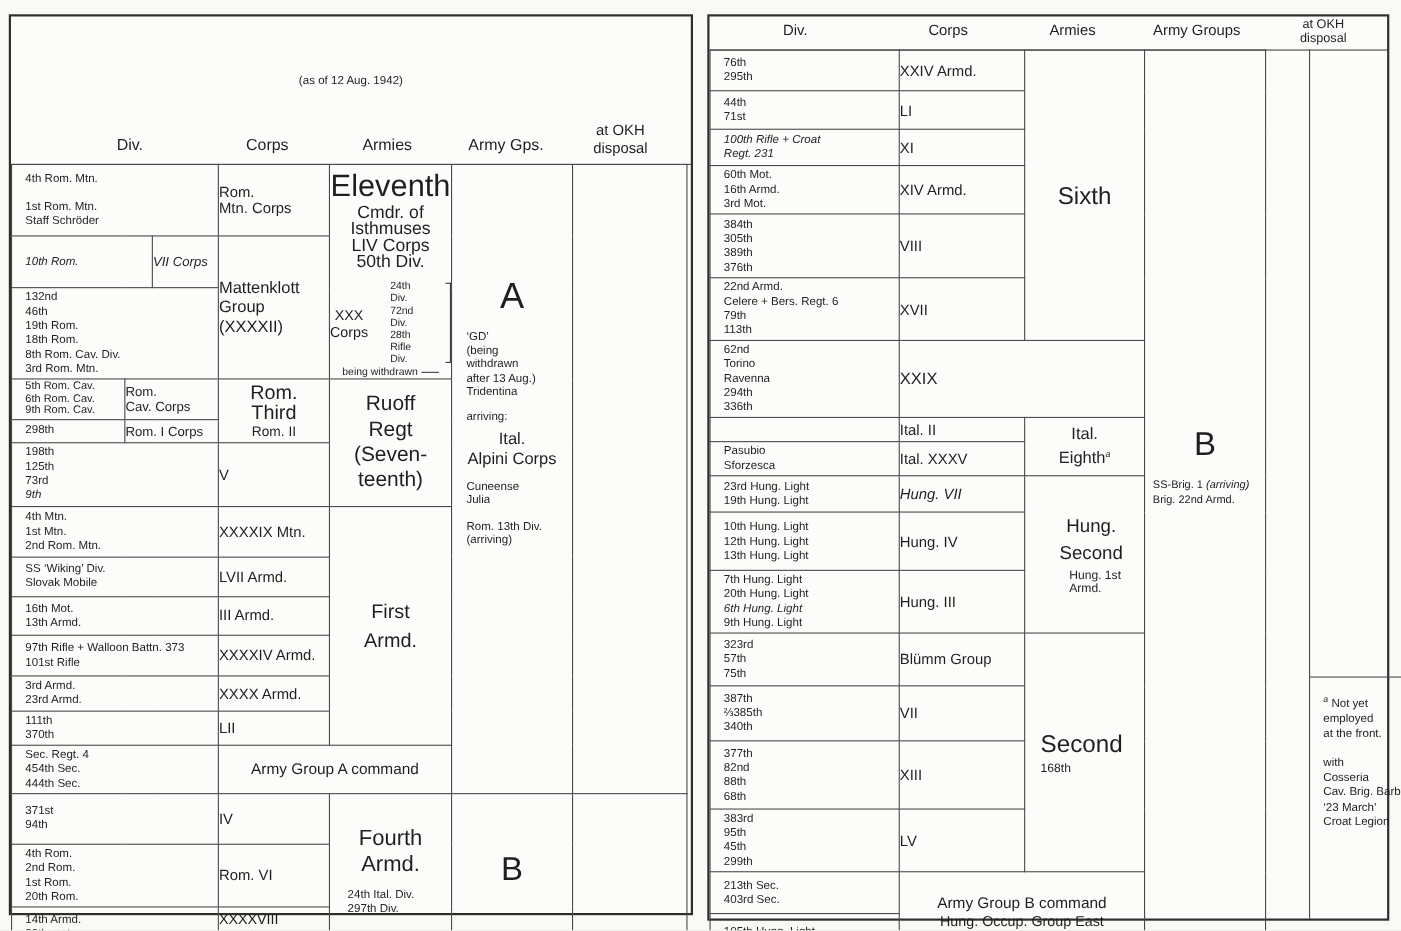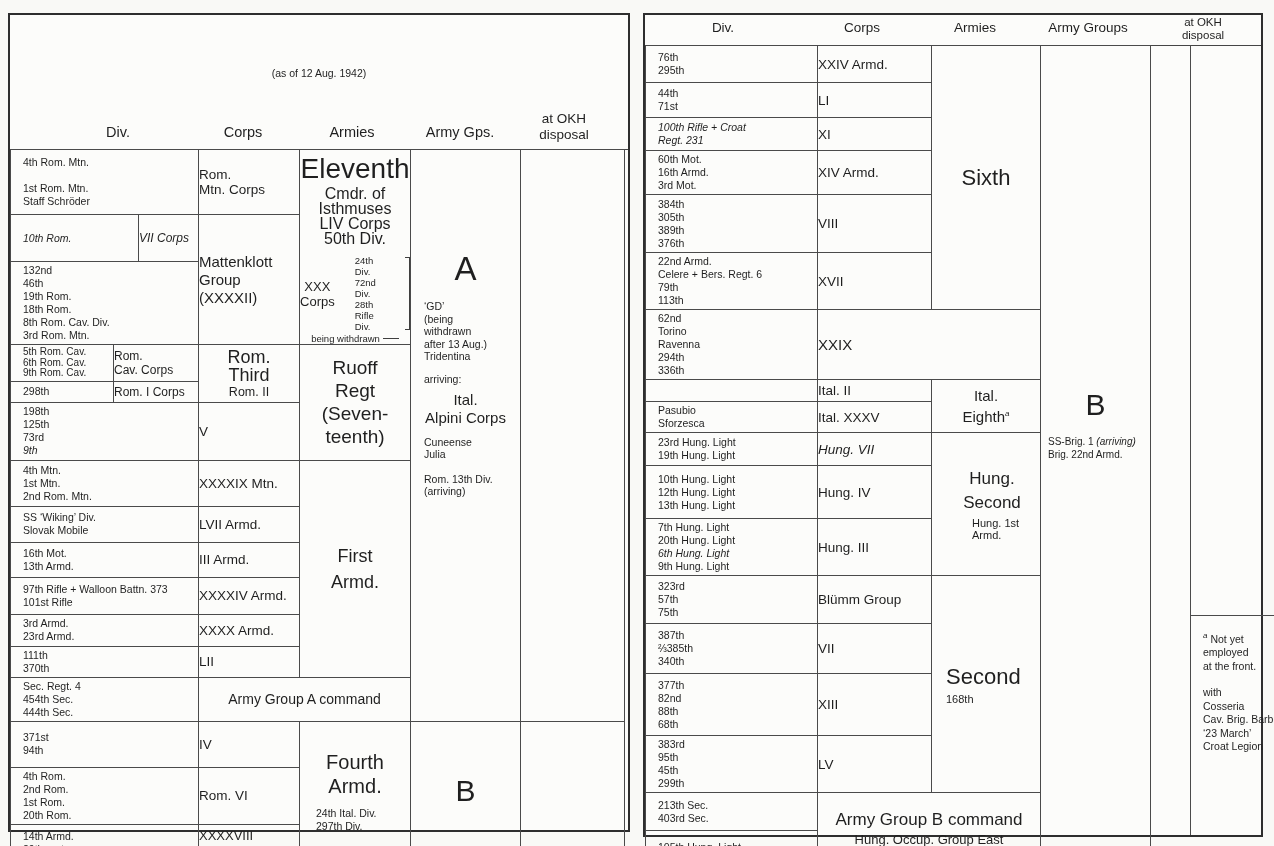--- a/index.html
+++ b/index.html
@@ -58,21 +58,21 @@
   .hungsec{vertical-align:middle;text-align:left;padding-left:12px;}
   .hungsec .big{font-size:17px;line-height:24px;text-align:center;}
   .hungsec .sub{font-size:11px;margin-top:2px;padding-left:28px;}
   .secondc{vertical-align:middle;text-align:left;padding-left:14px;}
   .secondc .big{font-size:22px;}
   .secondc .sub{font-size:11px;margin-top:3px;}
   .bcellR{vertical-align:top;}
   .bcellR .glet{margin-top:342px;font-size:30px;}
   .bcellR .sub{margin:14px 0 0 7px;font-size:10px;line-height:12.5px;text-align:left;}
   .agbcmd{text-align:center;}
-  .agbcmd .l1{font-size:17px;}
+  .agbcmd .l1{font-size:14px;}
   .agbcmd .l2{font-size:13px;margin-top:2px;}
   .okhstrip{position:absolute;top:30px;left:505px;width:107px;bottom:0;border-left:1px solid #4a4a4a;margin-left:40px;}
   .okhdivider{position:absolute;top:570px;left:0;right:0;border-top:1px solid #4a4a4a;}
   .fnote{position:absolute;top:584px;left:12px;right:3px;font-size:10.5px;line-height:13.5px;text-align:left;}
   .fnote .blk2{margin-top:13px;}
   sup{font-size:8px;}
 </style>
 </head>
 <body>
 

